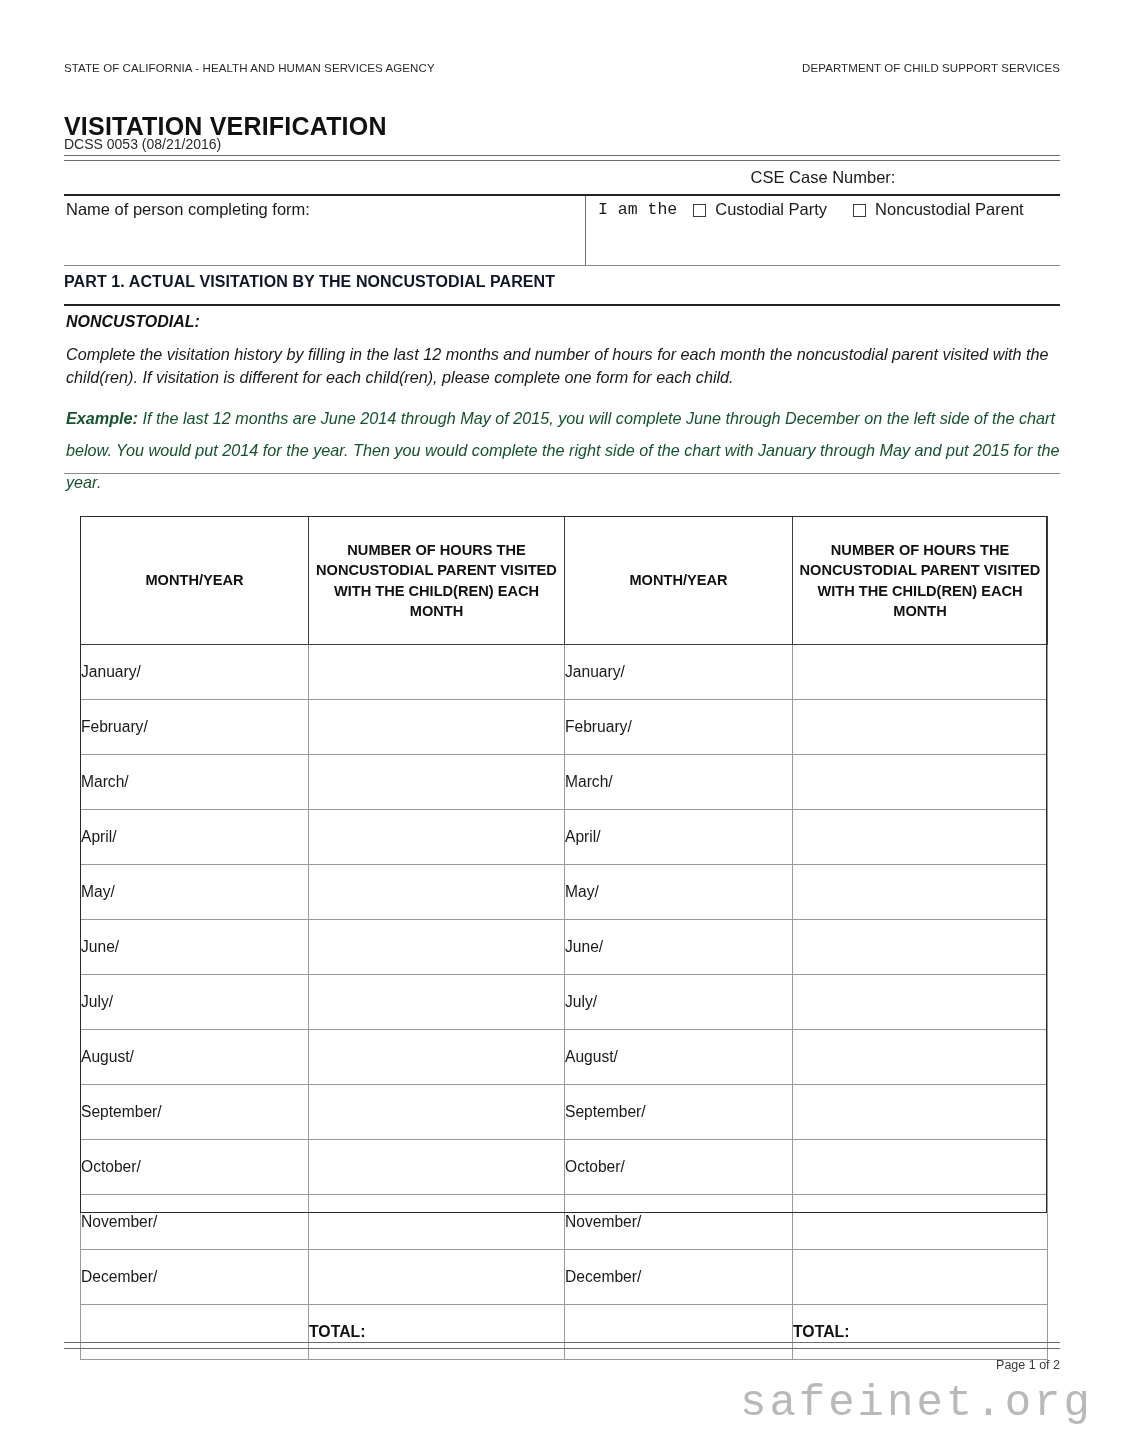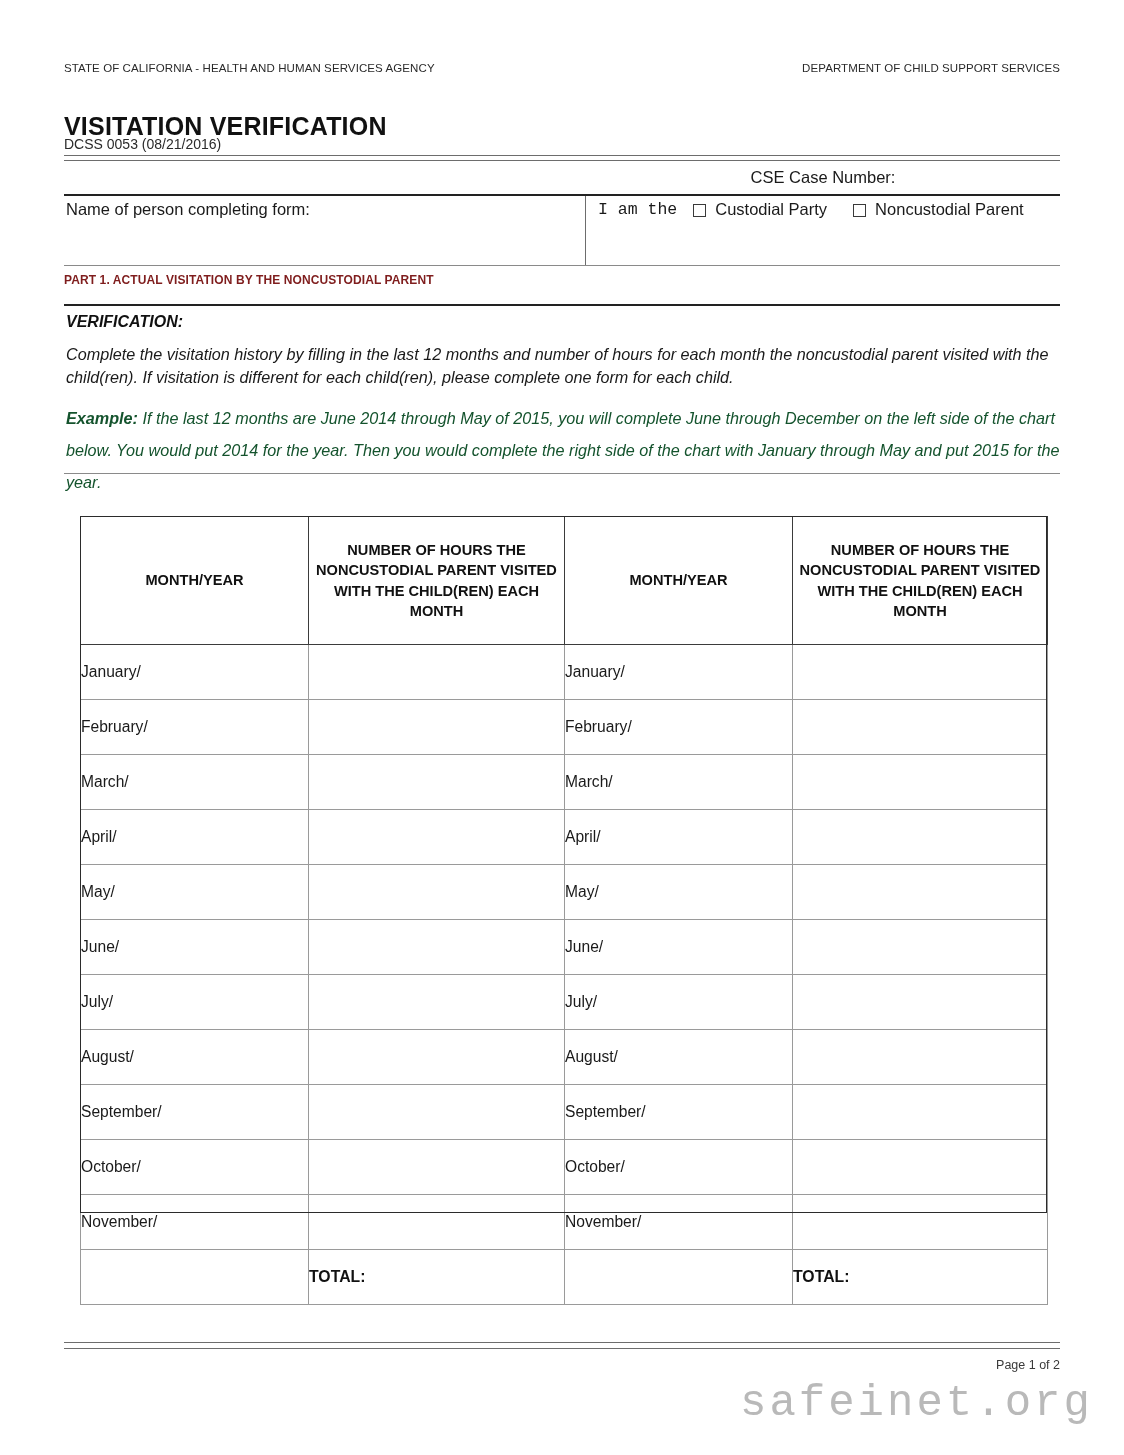--- a/index.html
+++ b/index.html
@@ -101,24 +101,24 @@
   .vdiv {
     position: absolute;
     width: 1.3px;
     background: #6d6d6d;
   }
 
   
   .part-heading {
     position: absolute;
     left: 64px; top: 273px;
-    font-size: 12px;
+    font-size: 16px;
     font-weight: bold;
     letter-spacing: .1px;
-    color: #7f1d1d;
+    color: #0f172a;
   }
 
   
   .instr-title {
     position: absolute;
     left: 66px; top: 313px;
     font-size: 16px;
     font-weight: bold;
     font-style: italic;
     color: #111;
@@ -242,21 +242,21 @@
   </div>
 
   <div class="vdiv" style="left:585px; top:196px; height:70px;"></div>
 
   <div class="rule rule-gray" style="left:64px; top:265px; width:996px;"></div>
 
   <div class="part-heading">PART 1.  ACTUAL VISITATION BY THE NONCUSTODIAL PARENT</div>
 
   <div class="rule rule-thick" style="left:64px; top:304px; width:996px;"></div>
 
-  <div class="instr-title">VERIFICATION:</div>
+  <div class="instr-title">NONCUSTODIAL:</div>
   <div class="instr-body">Complete the visitation history by filling in the last 12 months and number of hours for each month the noncustodial parent visited with the child(ren).  If visitation is different for each child(ren), please complete one form for each child.</div>
 
   <div class="example-body">
     <b>Example:</b><span> If the last 12 months are June 2014 through May of 2015, you will complete June through December on the left side of the chart below.  You would put 2014 for the year.  Then you would complete the right side of the chart with January through May and put 2015 for the year.</span>
   </div>
 
   <div class="rule rule-gray" style="left:64px; top:473px; width:996px;"></div>
 
   <table class="vtable">
     <thead>
@@ -327,20 +327,26 @@
           <td class="hours-cell"></td>
           <td class="month-cell">October/</td>
           <td class="hours-cell"></td>
         </tr>
         <tr>
           <td class="month-cell">November/</td>
           <td class="hours-cell"></td>
           <td class="month-cell">November/</td>
           <td class="hours-cell"></td>
         </tr>
+        <tr>
+          <td class="month-cell">December/</td>
+          <td class="hours-cell"></td>
+          <td class="month-cell">December/</td>
+          <td class="hours-cell"></td>
+        </tr>
         <tr class="total-row">
           <td></td>
           <td class="total-cell">TOTAL:</td>
           <td></td>
           <td class="total-cell">TOTAL:</td>
         </tr>
       </tbody>
   </table>
   <div class="tbl-outer"></div>
 

